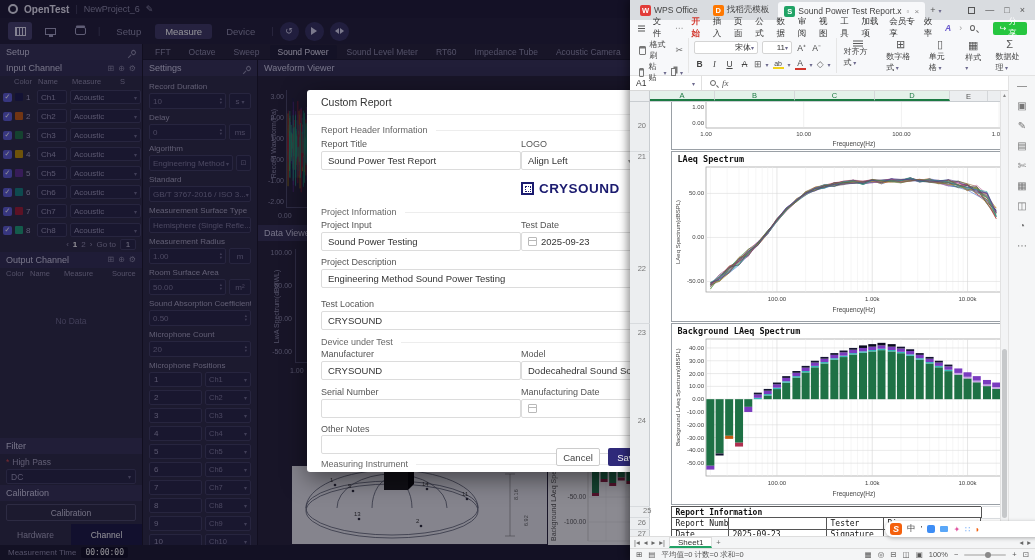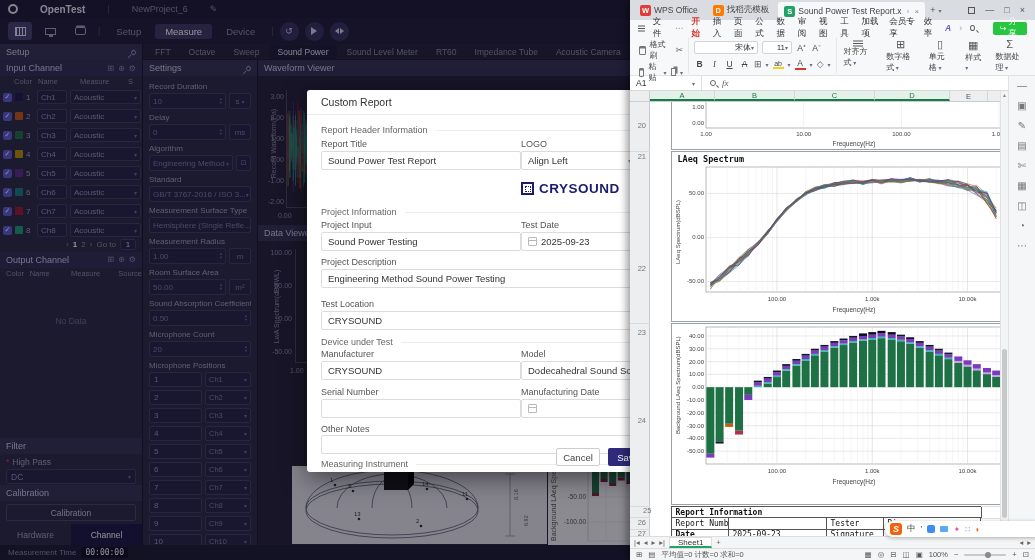--- a/index.html
+++ b/index.html
@@ -3,21 +3,21 @@
 <meta charset="utf-8">
 <style>
   html,body{margin:0;padding:0;background:#111;}
   *{box-sizing:border-box;}
   #screen{position:relative;width:1035px;height:560px;overflow:hidden;
     font-family:"Liberation Sans",sans-serif;background:#232038;font-size:9px;}
 
   
   #opentest{position:absolute;inset:0;background:#232038;color:#c9c7dd;}
   .ot-titlebar{position:absolute;left:0;top:0;right:0;height:18px;background:#1c1933;
-    display:flex;align-items:center;gap:22px;padding:0 8px;}
+    display:flex;align-items:center;gap:6px;padding:0 8px;}
   .ot-logo{width:10px;height:10px;border:2px solid #e8e8f5;border-radius:50%;}
   .ot-app{font-weight:bold;color:#eceaf8;font-size:10px;}
   .ot-div{color:#4a4768;}
   .ot-proj{color:#8f8cab;font-size:9px;}
   .ot-toolbar{position:absolute;left:0;top:18px;right:0;height:26px;background:#201d38;
     display:flex;align-items:center;gap:6px;padding:0 8px;}
   .ot-ibtn{width:24px;height:18px;border-radius:3px;display:flex;align-items:center;justify-content:center;color:#a5a2c4;}
   .ot-ibtn.active{background:#45416e;color:#e8e6f8;}
   .icon-mixer{display:inline-block;width:11px;height:9px;border:1px solid currentColor;
     background:repeating-linear-gradient(90deg,currentColor 0 1px,transparent 1px 3px);}
@@ -41,21 +41,21 @@
 
   #ot-left{position:absolute;left:0;top:44px;bottom:15px;width:143px;background:#2b2844;
     border-right:1px solid #161327;display:flex;flex-direction:column;}
   .ot-panel-h{height:16px;min-height:16px;background:#343155;display:flex;align-items:center;
     padding:0 6px;font-size:9px;color:#cfcce6;}
   .ot-panel-h .sp{flex:1;}
   .hicon{color:#8f8cab;font-size:8px;margin-left:4px;}
   .pin{display:inline-block;width:5px;height:5px;border:1px solid #8f8cab;border-radius:50%;position:relative;transform:rotate(45deg);}
   .pin::after{content:"";position:absolute;left:1px;top:5px;width:1px;height:4px;background:#8f8cab;}
   .ic-cols{height:12px;display:flex;align-items:center;font-size:7.5px;color:#8f8cab;padding-left:14px;}
-  .ic-cols span:nth-child(1){width:24px;} .ic-cols span:nth-child(2){width:42px;}
+  .ic-cols span:nth-child(1){width:24px;} .ic-cols span:nth-child(2){width:34px;}
   .ic-cols span:nth-child(3){width:48px;} .ic-cols span:nth-child(4){flex:1;}
   #ic-rows{height:152px;overflow:hidden;}
   .ic-row{height:19px;display:flex;align-items:center;padding-left:3px;gap:3px;}
   .ic-cb{width:9px;height:9px;background:#5b5bd6;border-radius:2px;color:#fff;font-size:7px;
     display:flex;align-items:center;justify-content:center;}
   .ic-swatch{width:8px;height:8px;border-radius:1px;}
   .ic-num{width:8px;color:#a5a2c4;font-size:8px;}
   .ic-name{width:30px;height:14px;background:#262344;border:1px solid #3f3c61;border-radius:2px;
     color:#9a97b8;font-size:8px;display:flex;align-items:center;padding:0 3px;}
   .ic-measure{flex:1;height:14px;background:#262344;border:1px solid #3f3c61;border-radius:2px;
@@ -1383,21 +1383,21 @@
               <polyline points="38.4,122.5 47.6,114.4 57.2,105.1 67.0,95.5 76.3,88.2 85.8,81.4 95.7,69.4 105.0,57.4 114.2,46.7 124.4,36.9 133.6,28.1 142.9,23.7 152.4,21.7 162.3,22.2 171.6,20.7 181.1,18.9 191.0,18.1 200.2,18.0 209.5,16.6 219.7,15.7 228.9,15.5 238.2,13.8 247.7,17.7 257.6,17.8 266.8,17.5 276.4,20.7 286.3,20.7 295.5,24.8 304.8,28.8 315.0,31.1 324.2,48.5 " fill="none" stroke="#777777" stroke-width="0.7" opacity="0.85"></polyline>
               <polyline points="38.4,121.9 47.6,113.2 57.2,109.1 67.0,95.0 76.3,86.9 85.8,78.0 95.7,69.6 105.0,57.5 114.2,47.1 124.4,37.1 133.6,30.4 142.9,26.1 152.4,20.5 162.3,20.3 171.6,17.5 181.1,18.6 191.0,18.3 200.2,18.9 209.5,17.1 219.7,15.0 228.9,17.6 238.2,16.5 247.7,16.0 257.6,16.2 266.8,19.4 276.4,21.8 286.3,18.7 295.5,23.7 304.8,21.3 315.0,30.2 324.2,48.9 " fill="none" stroke="#c065a0" stroke-width="0.7" opacity="0.85"></polyline>
               <polyline points="38.4,118.3 47.6,116.5 57.2,108.8 67.0,96.8 76.3,87.0 85.8,80.7 95.7,67.1 105.0,56.8 114.2,46.7 124.4,35.8 133.6,29.0 142.9,24.8 152.4,23.5 162.3,19.0 171.6,18.8 181.1,17.0 191.0,20.6 200.2,15.3 209.5,17.7 219.7,17.0 228.9,18.8 238.2,16.0 247.7,16.3 257.6,15.2 266.8,18.9 276.4,16.3 286.3,20.9 295.5,25.5 304.8,24.1 315.0,33.7 324.2,52.6 " fill="none" stroke="#4f8f4f" stroke-width="0.7" opacity="0.85"></polyline>
               <polyline points="38.4,119.0 47.6,117.2 57.2,108.9 67.0,93.3 76.3,90.7 85.8,79.7 95.7,68.1 105.0,55.4 114.2,45.3 124.4,35.8 133.6,30.7 142.9,23.2 152.4,21.1 162.3,21.2 171.6,20.0 181.1,17.9 191.0,17.8 200.2,17.3 209.5,18.0 219.7,17.2 228.9,17.1 238.2,17.1 247.7,15.7 257.6,16.7 266.8,18.3 276.4,20.6 286.3,20.6 295.5,26.5 304.8,23.8 315.0,39.2 324.2,43.8 " fill="none" stroke="#d08030" stroke-width="0.7" opacity="0.85"></polyline>
               <polyline points="38.4,119.8 47.6,112.7 57.2,103.5 67.0,100.7 76.3,87.7 85.8,79.4 95.7,68.2 105.0,55.8 114.2,45.3 124.4,36.6 133.6,29.1 142.9,26.9 152.4,21.6 162.3,22.5 171.6,18.1 181.1,19.2 191.0,19.4 200.2,16.2 209.5,16.3 219.7,17.1 228.9,16.6 238.2,13.8 247.7,17.2 257.6,18.0 266.8,17.7 276.4,18.9 286.3,21.0 295.5,23.5 304.8,22.8 315.0,38.5 324.2,46.1 " fill="none" stroke="#305060" stroke-width="0.7" opacity="0.85"></polyline>
               <polyline points="38.4,121.1 47.6,110.4 57.2,103.4 67.0,97.4 76.3,92.3 85.8,78.0 95.7,69.8 105.0,55.8 114.2,45.3 124.4,35.7 133.6,29.2 142.9,24.6 152.4,21.0 162.3,20.0 171.6,17.0 181.1,16.1 191.0,17.0 200.2,15.9 209.5,16.2 219.7,15.0 228.9,18.4 238.2,16.9 247.7,15.2 257.6,18.0 266.8,18.0 276.4,16.2 286.3,19.3 295.5,21.3 304.8,28.0 315.0,29.6 324.2,49.3 " fill="none" stroke="#903a60" stroke-width="0.7" opacity="0.85"></polyline>
               <polyline points="38.4,118.5 47.6,112.7 57.2,108.0 67.0,99.9 76.3,89.4 85.8,78.7 95.7,69.9 105.0,57.2 114.2,46.3 124.4,36.0 133.6,29.9 142.9,24.5 152.4,20.5 162.3,21.0 171.6,17.7 181.1,17.0 191.0,20.7 200.2,16.4 209.5,16.5 219.7,17.2 228.9,16.7 238.2,13.8 247.7,17.2 257.6,16.7 266.8,16.6 276.4,17.9 286.3,21.9 295.5,23.5 304.8,25.5 315.0,27.7 324.2,52.8 " fill="none" stroke="#2a9f9f" stroke-width="0.7" opacity="0.85"></polyline>
               <polyline points="38.4,121.1 47.6,117.3 57.2,104.9 67.0,94.8 76.3,88.9 85.8,79.2 95.7,66.8 105.0,56.2 114.2,44.9 124.4,37.7 133.6,27.6 142.9,26.2 152.4,21.7 162.3,19.8 171.6,18.6 181.1,17.8 191.0,18.3 200.2,15.6 209.5,16.9 219.7,18.1 228.9,18.8 238.2,16.9 247.7,15.5 257.6,18.1 266.8,19.8 276.4,18.7 286.3,23.7 295.5,21.5 304.8,24.2 315.0,40.0 324.2,49.9 " fill="none" stroke="#6f6f2f" stroke-width="0.7" opacity="0.85"></polyline>
               <polyline points="38.4,119.3 47.6,115.1 57.2,108.4 67.0,95.3 76.3,87.2 85.8,81.3 95.7,67.7 105.0,55.5 114.2,43.9 124.4,36.1 133.6,29.7 142.9,24.7 152.4,22.7 162.3,20.3 171.6,20.0 181.1,19.4 191.0,18.0 200.2,16.2 209.5,18.8 219.7,14.6 228.9,15.4 238.2,15.6 247.7,16.7 257.6,16.8 266.8,17.3 276.4,15.5 286.3,17.9 295.5,21.9 304.8,27.8 315.0,28.8 324.2,48.7 " fill="none" stroke="#503a8f" stroke-width="0.7" opacity="0.85"></polyline>
             </svg></div>
-          <div class="chartbox" style="top: 221px; height: 182px;"><svg width="336" height="167">
+          <div class="chartbox" style="top: 221px; height: 182px;"><div class="cb-title">Background LAeq Spectrum</div><svg width="336" height="167">
               <rect x="34" y="3" width="296" height="137" fill="#fff" stroke="#999" stroke-width="0.7"></rect>
               <line x1="38.36002316568754" y1="3" x2="38.36002316568754" y2="140" stroke="#ededed" stroke-width="0.5"></line>
               <line x1="55.13895835969237" y1="3" x2="55.13895835969237" y2="140" stroke="#ededed" stroke-width="0.5"></line>
               <line x1="67.04380233669312" y1="3" x2="67.04380233669312" y2="140" stroke="#ededed" stroke-width="0.5"></line>
               <line x1="76.27791671938473" y1="3" x2="76.27791671938473" y2="140" stroke="#ededed" stroke-width="0.5"></line>
               <line x1="83.82273753069794" y1="3" x2="83.82273753069794" y2="140" stroke="#ededed" stroke-width="0.5"></line>
               <line x1="90.20179263361783" y1="3" x2="90.20179263361783" y2="140" stroke="#ededed" stroke-width="0.5"></line>
               <line x1="95.72758150769869" y1="3" x2="95.72758150769869" y2="140" stroke="#ededed" stroke-width="0.5"></line>
               <line x1="100.60167272470278" y1="3" x2="100.60167272470278" y2="140" stroke="#ededed" stroke-width="0.5"></line>
               <line x1="133.64547506139587" y1="3" x2="133.64547506139587" y2="140" stroke="#ededed" stroke-width="0.5"></line>
@@ -1557,21 +1557,21 @@
             </svg></div>
           <div class="rtable" style="top: 404px;">
             <div class="rt-hdr">Report Information</div>
             <div class="rt-row">
               <span class="rt-cell" style="width: 57px;">Report Number</span>
               <span class="rt-cell" style="width: 98px;"></span>
               <span class="rt-cell" style="width: 57px;">Tester</span>
               <span class="rt-cell" style="width: 97px;">Ring</span>
             </div>
             <div class="rt-row">
-              <span class="rt-cell" style="width: 57px; font-weight: bold;">Date</span>
+              <span class="rt-cell" style="width: 57px;">Date</span>
               <span class="rt-cell" style="width: 98px;">2025-09-23</span>
               <span class="rt-cell" style="width: 57px;">Signature</span>
               <span class="rt-cell" style="width: 97px;"></span>
             </div>
           </div>
           <div class="grid-strip" style="top: 404px;"></div>
           <div class="grid-strip" style="top: 415.5px;"></div>
           <div class="grid-strip" style="top: 427px;"></div>
         </div>
       <div class="vscroll">

